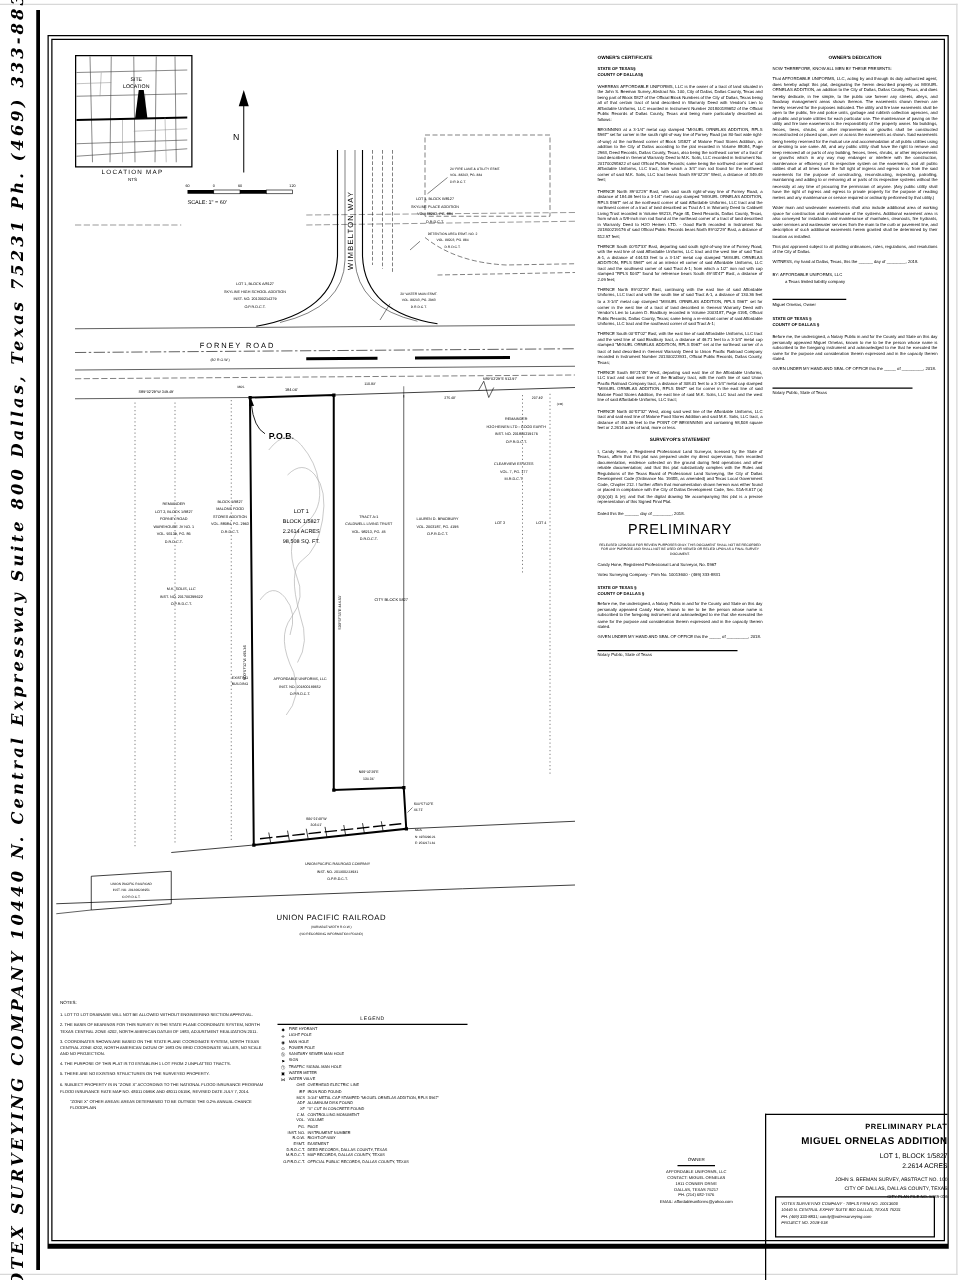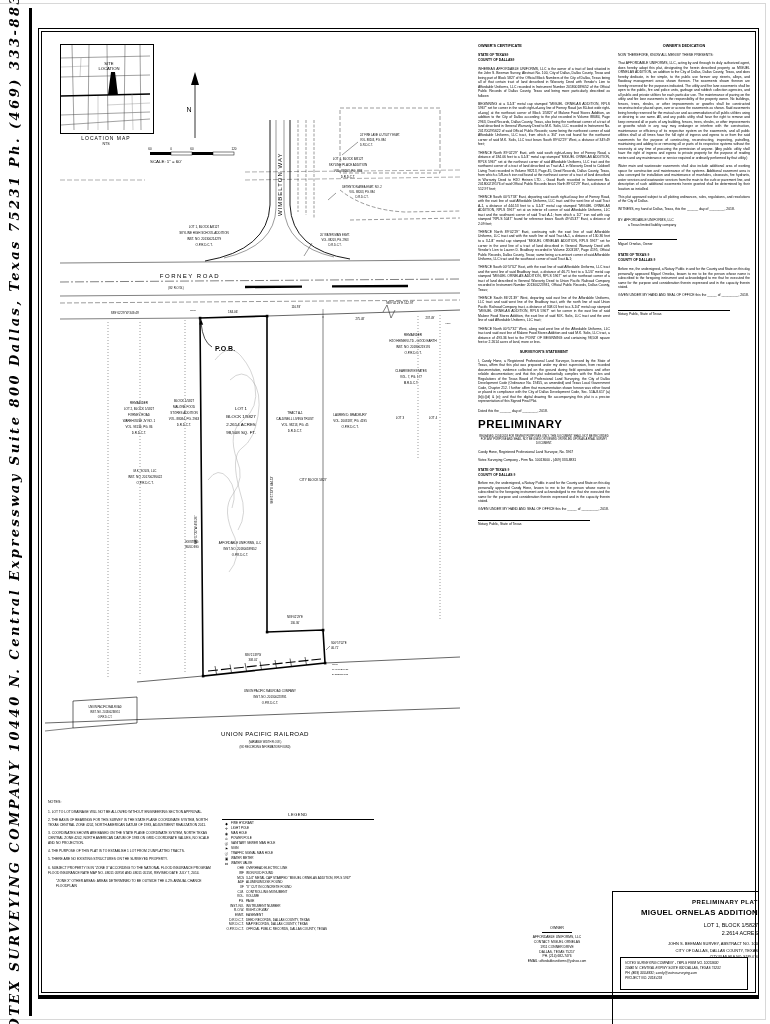--- a/index.html
+++ b/index.html
@@ -13,21 +13,21 @@
   .frame{position:absolute;left:38px;top:28px;width:719px;height:966px;border:1.2px solid #000;border-bottom:4px solid #000;}
   .frame::after{content:"";position:absolute;inset:1.6px;border:0.5px solid #000;pointer-events:none;}
   .locmap{position:absolute;left:60px;top:44px;width:92px;height:88px;border:1.4px solid #000;background:#fff;}
   .locmap-caption{position:absolute;left:52px;top:135px;width:108px;text-align:center;font-size:5px;letter-spacing:1px;}
   .locmap-nts{position:absolute;left:52px;top:142px;width:108px;text-align:center;font-size:3.6px;}
   .col{position:absolute;font-size:3.4px;line-height:1.33;text-align:justify;}
   .col p{margin:0 0 3.6px 0;}
   .col .hd{font-weight:bold;font-size:3.8px;text-align:left;margin-bottom:4px;}
   .col .hdc{font-weight:bold;font-size:3.8px;text-align:center;margin:5px 0 4px 0;}
   .col .sc{font-weight:bold;margin-bottom:0.5px;text-align:left;}
-  .prelim{font-size:11.5px;letter-spacing:0.5px;margin:4px 0 2px 0;font-weight:bold;}
+  .prelim{font-size:11.5px;text-align:center;letter-spacing:0.5px;margin:4px 0 2px 0;font-weight:normal;}
   .release{font-size:2.7px;text-align:center;line-height:1.4;margin-bottom:4px;}
   .rule{border-top:0.6px solid #000;height:0;margin:8px 0 1.5px 0;}
   .notes{position:absolute;left:48px;top:800px;width:166px;font-size:3.3px;line-height:1.4;text-align:left;}
   .notes p{margin:0 0 3.8px 0;}
   .notes .nh{font-size:3.6px;margin-bottom:5px;}
   .notes .indent{margin-left:8px;}
   .legend{position:absolute;left:222px;top:812px;width:152px;font-size:3.1px;line-height:1.25;}
   .legend .lh{font-size:4px;text-align:center;letter-spacing:0.5px;border-bottom:0.8px solid #000;padding-bottom:1.5px;margin-bottom:2.5px;}
   .lrow{display:flex;margin-bottom:0.8px;}
   .lrow .g{width:9px;text-align:center;flex:none;font-size:3.4px;}

